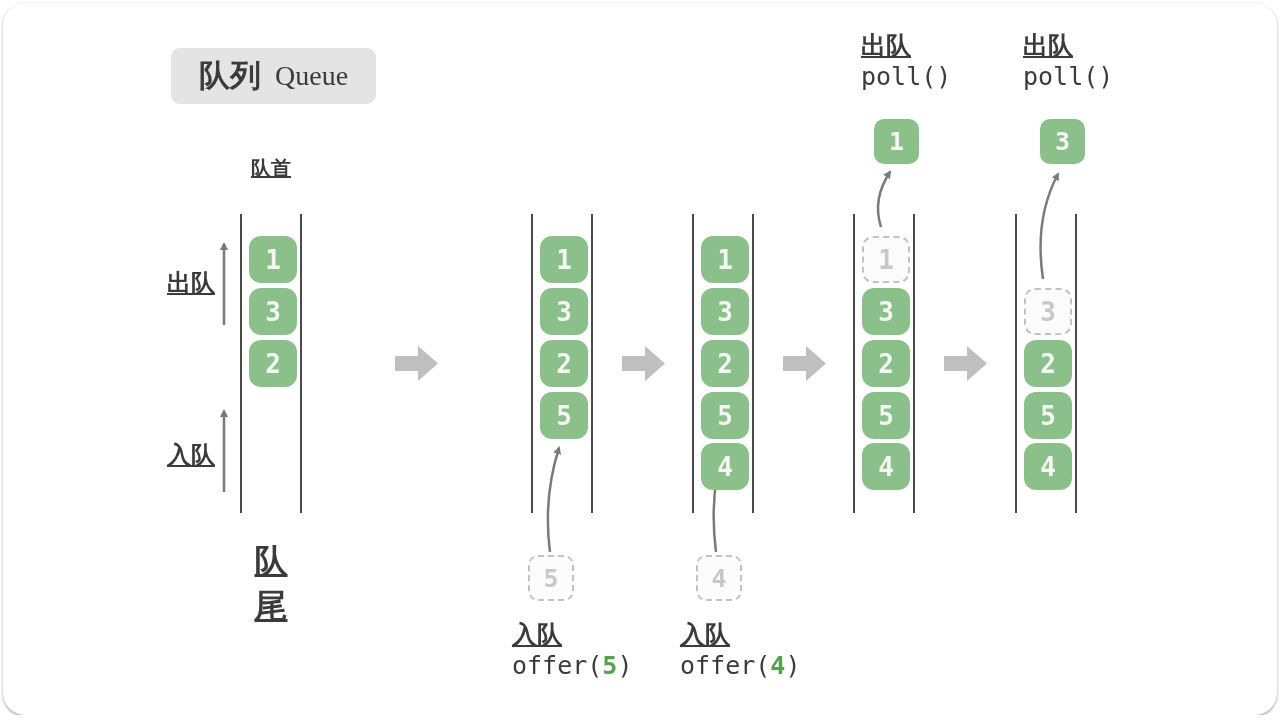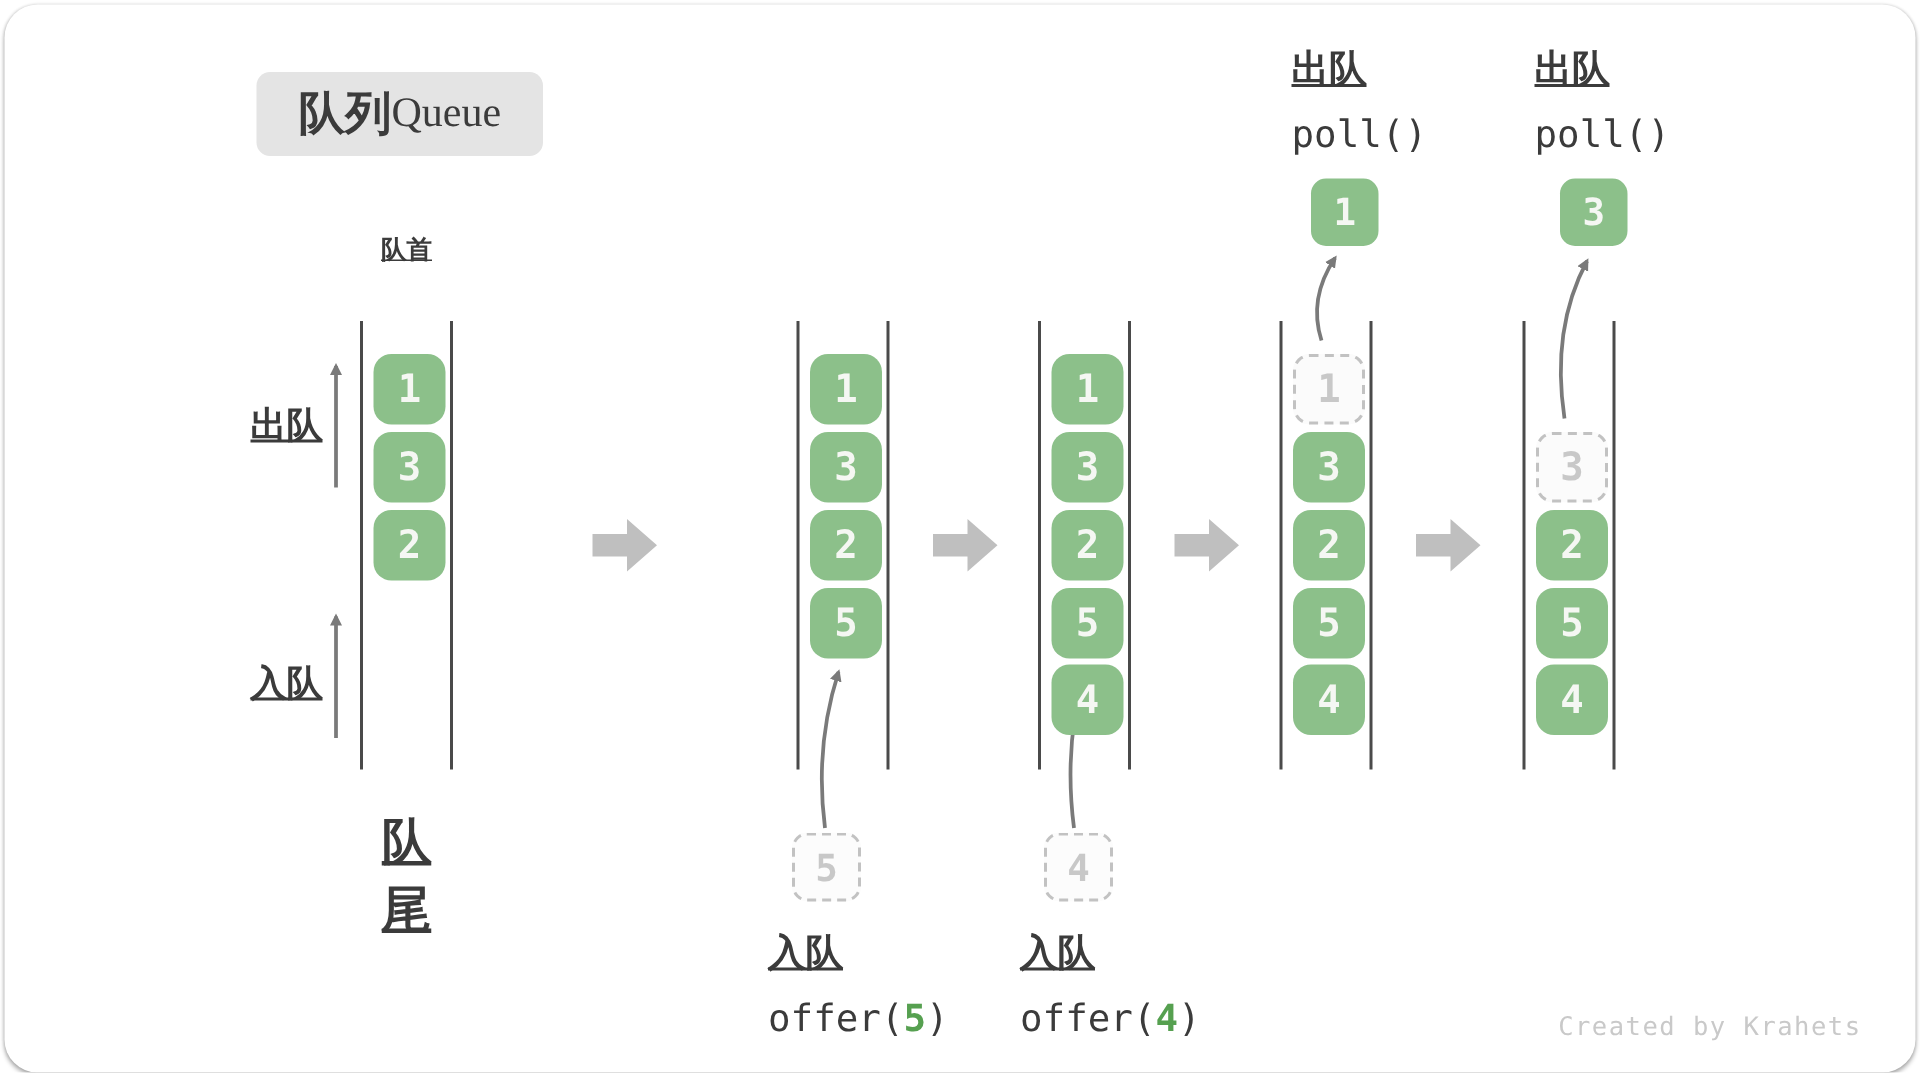--- a/index.html
+++ b/index.html
@@ -19,26 +19,26 @@
   html,body{background:#ffffff;font-family:"DejaVu Sans",sans-serif;}
   .card{
     position:relative;width:1274px;height:712px;margin:3px auto 0 auto;
     background:#ffffff;border-radius:22px;
     box-shadow:0 2px 3px rgba(0,0,0,0.28), 0 0 2px rgba(0,0,0,0.12);
     overflow:hidden;
   }
   .badge{
     position:absolute;left:168px;top:45px;height:56px;
     background:var(--badge-bg);border-radius:9px;
-    display:flex;align-items:center;padding:0 28px;
+    display:flex;align-items:center;gap:14px;padding:0 28px;
   }
   .badge-zh{font-size:31px;font-weight:700;color:var(--text-dark);font-family:"DejaVu Sans",sans-serif;}
   .badge-en{font-size:28px;font-weight:500;color:var(--text-dark);font-family:Liberation Serif, serif;}
   .cjk{font-family:"DejaVu Sans",sans-serif;font-weight:700;color:var(--text-dark);text-decoration:underline;}
-  .front-label{position:absolute;left:237px;top:152px;width:62px;text-align:center;font-size:17px;}
+  .front-label{position:absolute;left:237px;top:152px;width:62px;text-align:center;font-size:20px;}
   .rear-label{position:absolute;left:237px;top:536px;width:62px;text-align:center;font-size:33px;}
   .deq-label{position:absolute;left:164px;top:264px;font-size:24px;}
   .enq-label{position:absolute;left:164px;top:436px;font-size:24px;}
   .queue{
     position:absolute;top:211px;width:62px;height:299px;
     border-left:2px solid var(--line-gray);
     border-right:2px solid var(--line-gray);
   }
   .cell{
     position:absolute;left:7px;width:48px;height:47px;border-radius:12px;
@@ -61,21 +61,21 @@
   .popped{
     position:absolute;width:45px;height:45px;border-radius:10px;
     background:var(--box-green);
     display:flex;align-items:center;justify-content:center;
     font-family:"DejaVu Sans Mono",monospace;font-weight:700;font-size:25px;
     color:var(--box-number);
   }
   .op{position:absolute;}
   .op .op-zh{font-size:25px;line-height:30px;}
   .op .code{
-    margin-top:14px;font-family:"DejaVu Sans Mono",monospace;font-size:25px;
+    margin-top:1px;font-family:"DejaVu Sans Mono",monospace;font-size:25px;
     line-height:30px;color:var(--text-dark);font-weight:500;
   }
   .op .code .arg{color:var(--code-green);font-weight:700;}
   .overlay{position:absolute;left:0;top:0;width:1274px;height:712px;pointer-events:none;}
   .watermark{
     position:absolute;right:36px;bottom:20px;
     font-family:"DejaVu Sans Mono",monospace;font-size:17px;
     color:var(--watermark-gray);letter-spacing:1px;
   }
 </style>
@@ -221,14 +221,13 @@
     </div>
 
   <div class="op" style="left:1020px;top:28px">
     <div class="cjk op-zh">出队</div>
     <div class="code">poll()</div>
   </div>
   <div class="popped" style="left:1037px;top:116px">
       <span>3</span>
     </div>
 
-  <div class="watermark">Created by Krahets</div>
 </div>
 
 </body></html>

